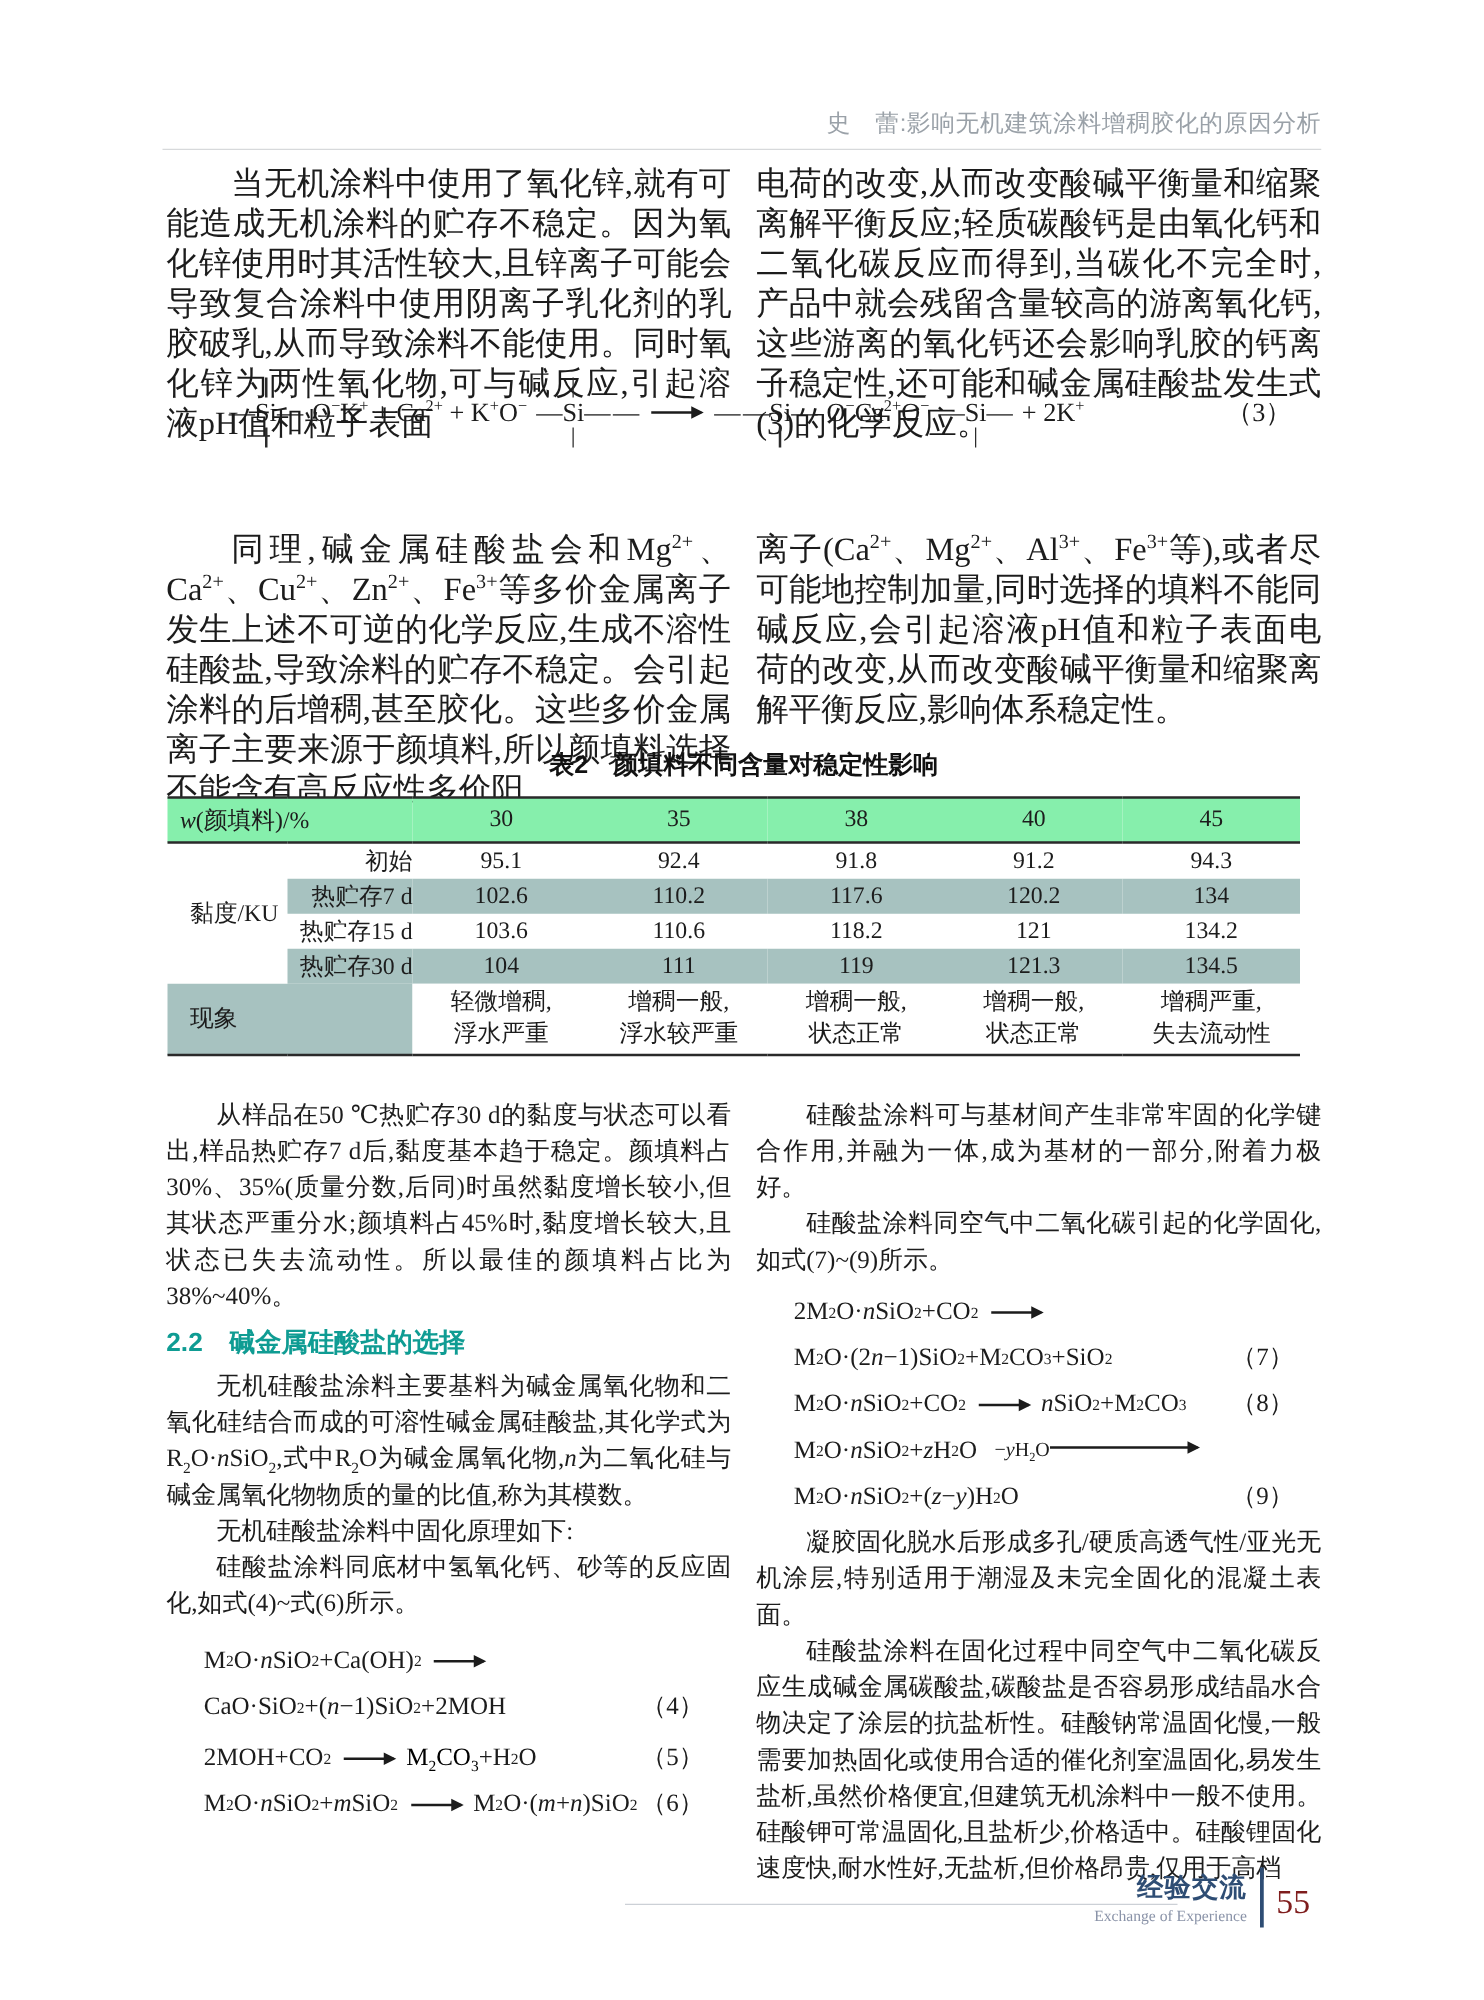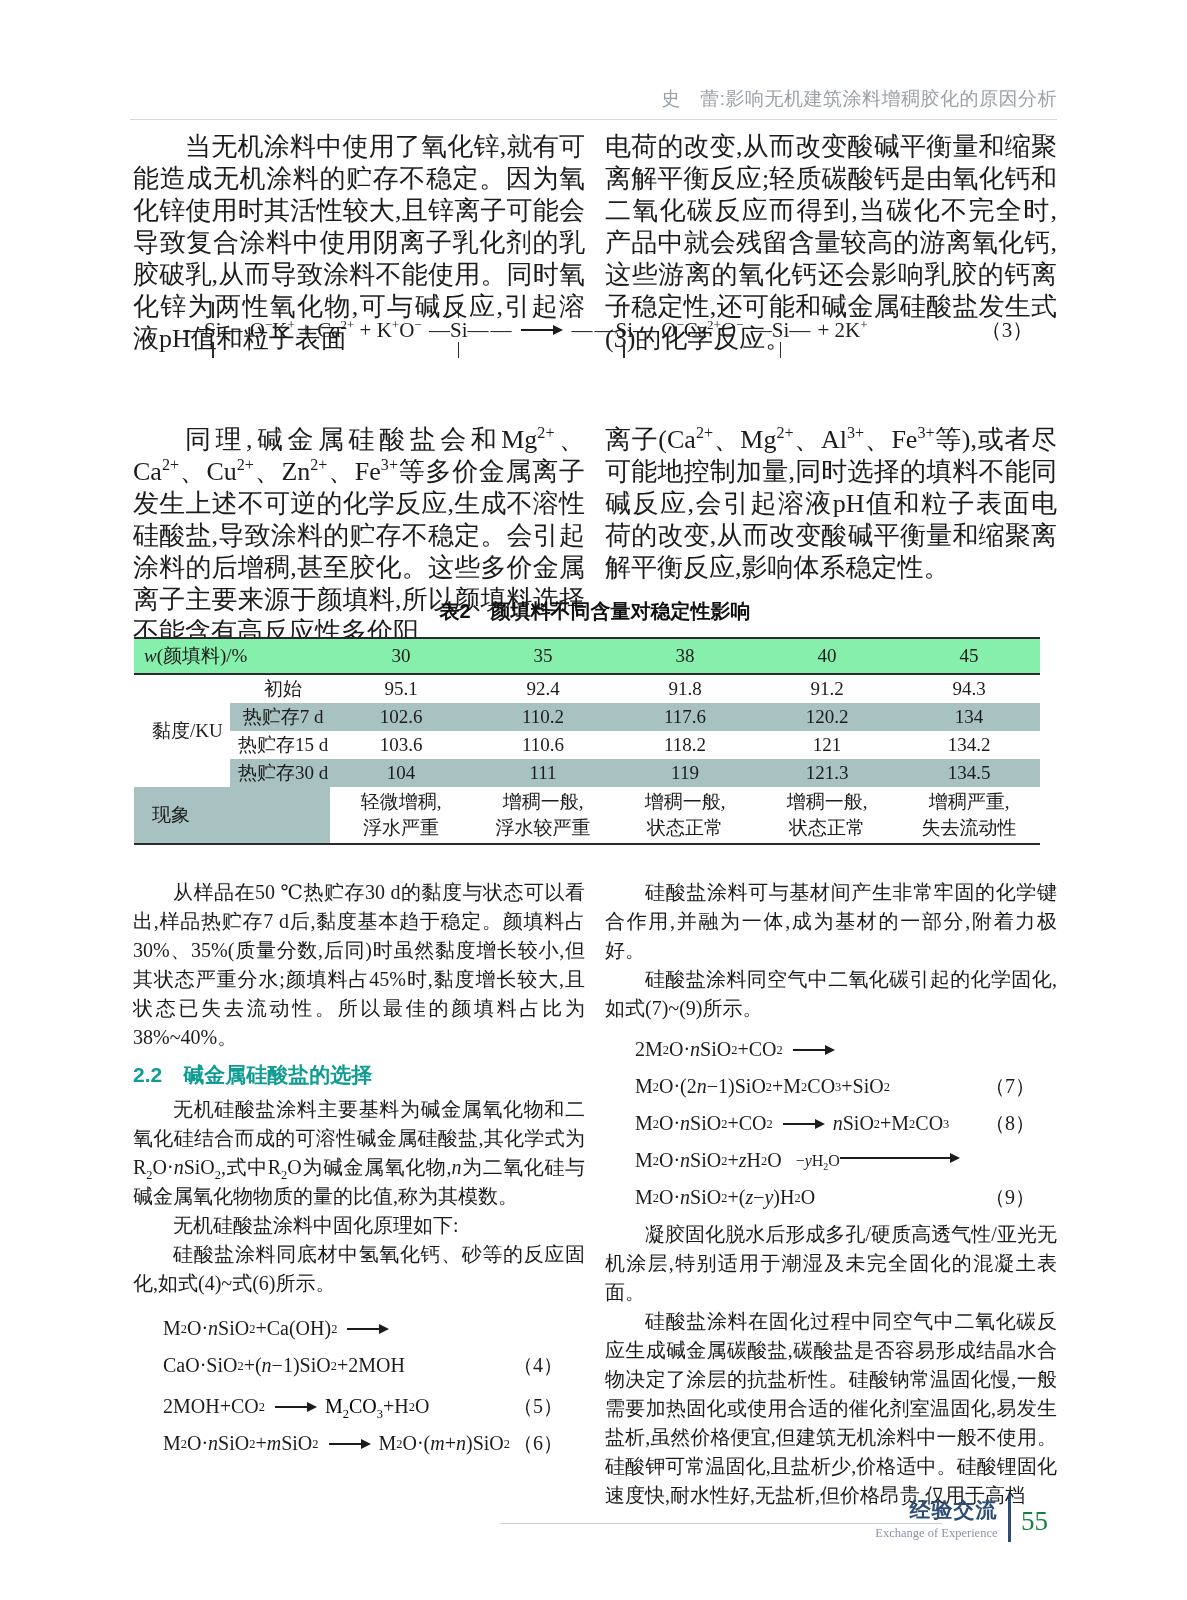--- a/index.html
+++ b/index.html
@@ -49,21 +49,21 @@
   .t2-title-cn{text-align:center;font-family:"Liberation Sans","DejaVu Sans",sans-serif;
                font-weight:bold;font-size:20px;color:#111;}
   .t2-title-en{text-align:center;font-weight:bold;font-size:19px;margin-top:5px;color:#111;}
   table.t2{border-collapse:collapse;width:906px;margin:12px auto 0 1px;table-layout:fixed;
            font-size:19px;border-top:2px solid #2a2a2a;border-bottom:2px solid #2a2a2a;}
   table.t2 td{padding:0;height:28px;vertical-align:middle;}
   table.t2 tr.th-row td{background:#86efac;height:34px;border-bottom:2px solid #2a2a2a;}
   .t2 .hlab{text-align:left;padding-left:10px;}
   .t2 .num{text-align:center;}
   .t2 .glab{text-align:left;padding-left:18px;background:#ffffff;}
-  .t2 .sub{text-align:center;padding-left:6px;}
+  .t2 .sub{text-align:right;padding-left:6px;}
   .t2 tr.teal td{background:#a7c2c0;}
   .t2 .phl{background:#a7c2c0;text-align:left;padding-left:18px;}
   .t2 tr.ph td{height:56px;}
   .t2 .phv{text-align:center;white-space:pre-line;line-height:26px;background:#ffffff;}
 
   
   .sec-head{font-family:"Liberation Sans","DejaVu Sans",sans-serif;font-weight:bold;
             font-size:21px;color:#0f9c93;margin:8px 0 6px 0;text-indent:0;}
 
   
@@ -74,21 +74,21 @@
   .red{color:#000000;}
 
   
   .foot-rule{position:absolute;top:1523px;left:500px;width:442px;height:1px;background:#ccd0d6;}
   .footer{position:absolute;top:1494px;right:139px;display:flex;align-items:center;gap:10px;}
   .f-names{text-align:right;}
   .f-cn{font-family:"Liberation Sans","DejaVu Sans",sans-serif;font-weight:bold;font-size:21px;
         color:#2e4d74;letter-spacing:1px;}
   .f-en{font-size:12.5px;color:#8a93a8;margin-top:2px;}
   .f-bar{width:3.5px;height:48px;background:#2e4d74;}
-  .f-page{font-size:27px;color:#15803d;padding-top:6px;}
+  .f-page{font-size:27px;color:#7f1d1d;padding-top:6px;}
 </style>
 </head>
 <body>
 
 <div class="page">
 
   <div class="running-head">史　蕾:影响无机建筑涂料增稠胶化的原因分析</div>
   <div class="head-rule"></div>
 
   <div class="twocol blk-p1">

